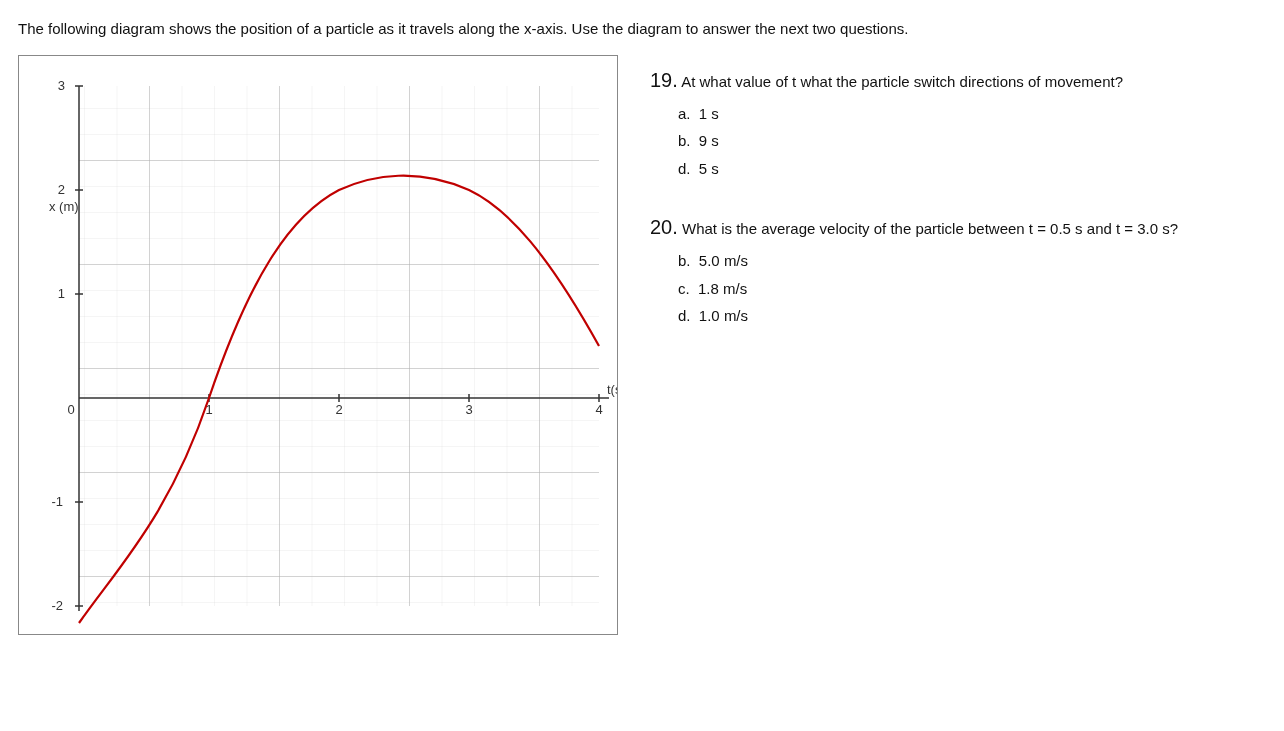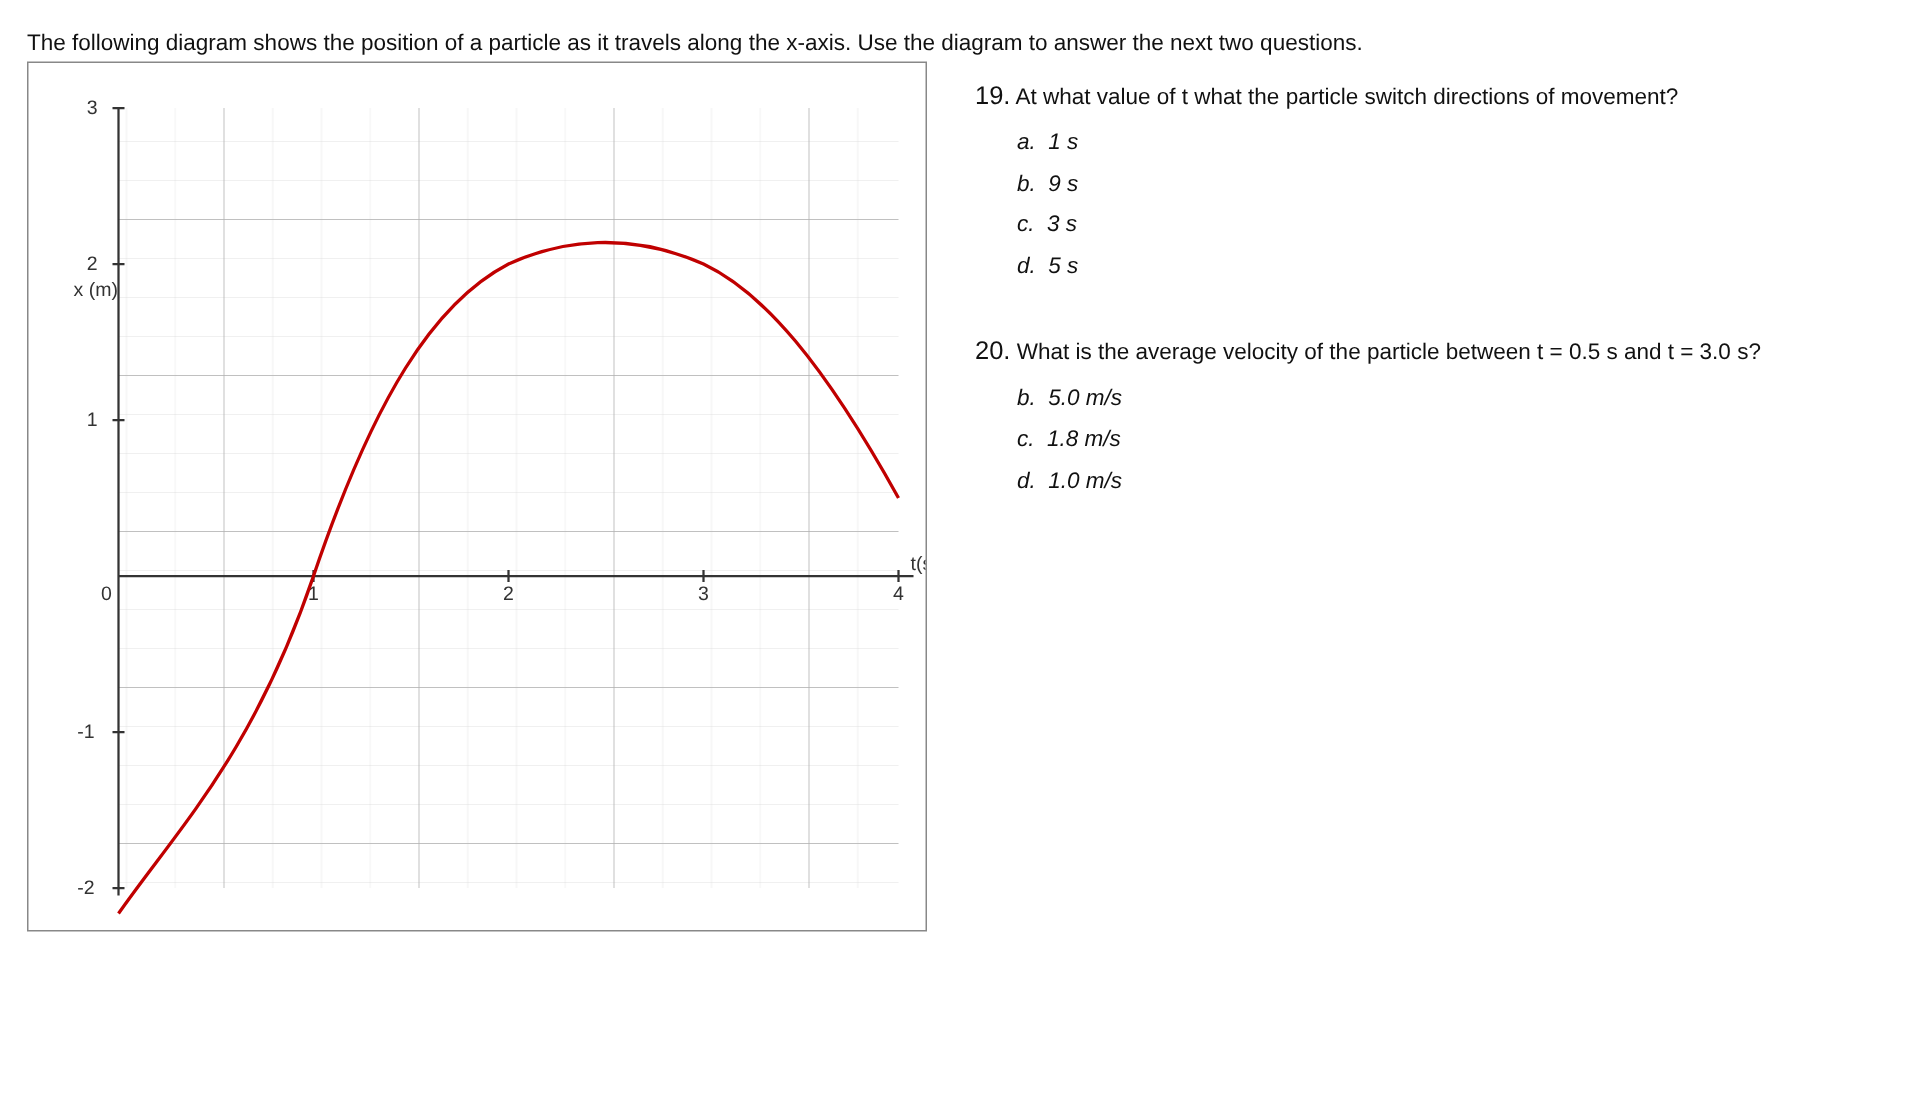--- a/index.html
+++ b/index.html
@@ -8,20 +8,21 @@
       font-family: Arial, sans-serif;
       font-size: 15px;
       color: #111;
       width: 1284px;
       min-height: 731px;
       padding: 18px 24px 18px 18px;
     }
     .intro-text {
       font-size: 15px;
       line-height: 1.5;
+      margin-bottom: 14px;
       max-width: 900px;
     }
     .main-content {
       display: flex;
       flex-direction: row;
       align-items: flex-start;
       gap: 0;
     }
     .graph-container {
       border: 1.5px solid #888;
@@ -39,27 +40,26 @@
     }
     .question-block {
       margin-bottom: 32px;
     }
     .question-text {
       font-size: 15px;
       line-height: 1.5;
       margin-bottom: 8px;
     }
     .question-number {
-      font-size: 17px;
+      font-size: 20px;
       font-weight: normal;
     }
     .options {
       list-style: none;
       padding-left: 28px;
-      font-style: italic;
     }
     .options li {
       margin-bottom: 5px;
       font-size: 15px;
       line-height: 1.5;
     }
   </style>
 </head>
 <body>
 
@@ -135,23 +135,20 @@
         <span>At what value of t what the particle switch directions of movement?</span>
       </div>
       <ul class="options">
         <li>
           <span>a.</span>&nbsp;&nbsp;<span>1 s</span>
         </li>
         <li>
           <span>b.</span>&nbsp;&nbsp;<span>9 s</span>
         </li>
         <li>
-          <span>c.</span>&nbsp;&nbsp;<span>3 s</span>
-        </li>
-        <li>
           <span>d.</span>&nbsp;&nbsp;<span>5 s</span>
         </li>
       </ul>
     </div>
 
     <div class="question-block">
       <div class="question-text">
         <span class="question-number">20.</span>
         <span>What is the average velocity of the particle between t = 0.5 s and t = 3.0 s?</span>
       </div>

